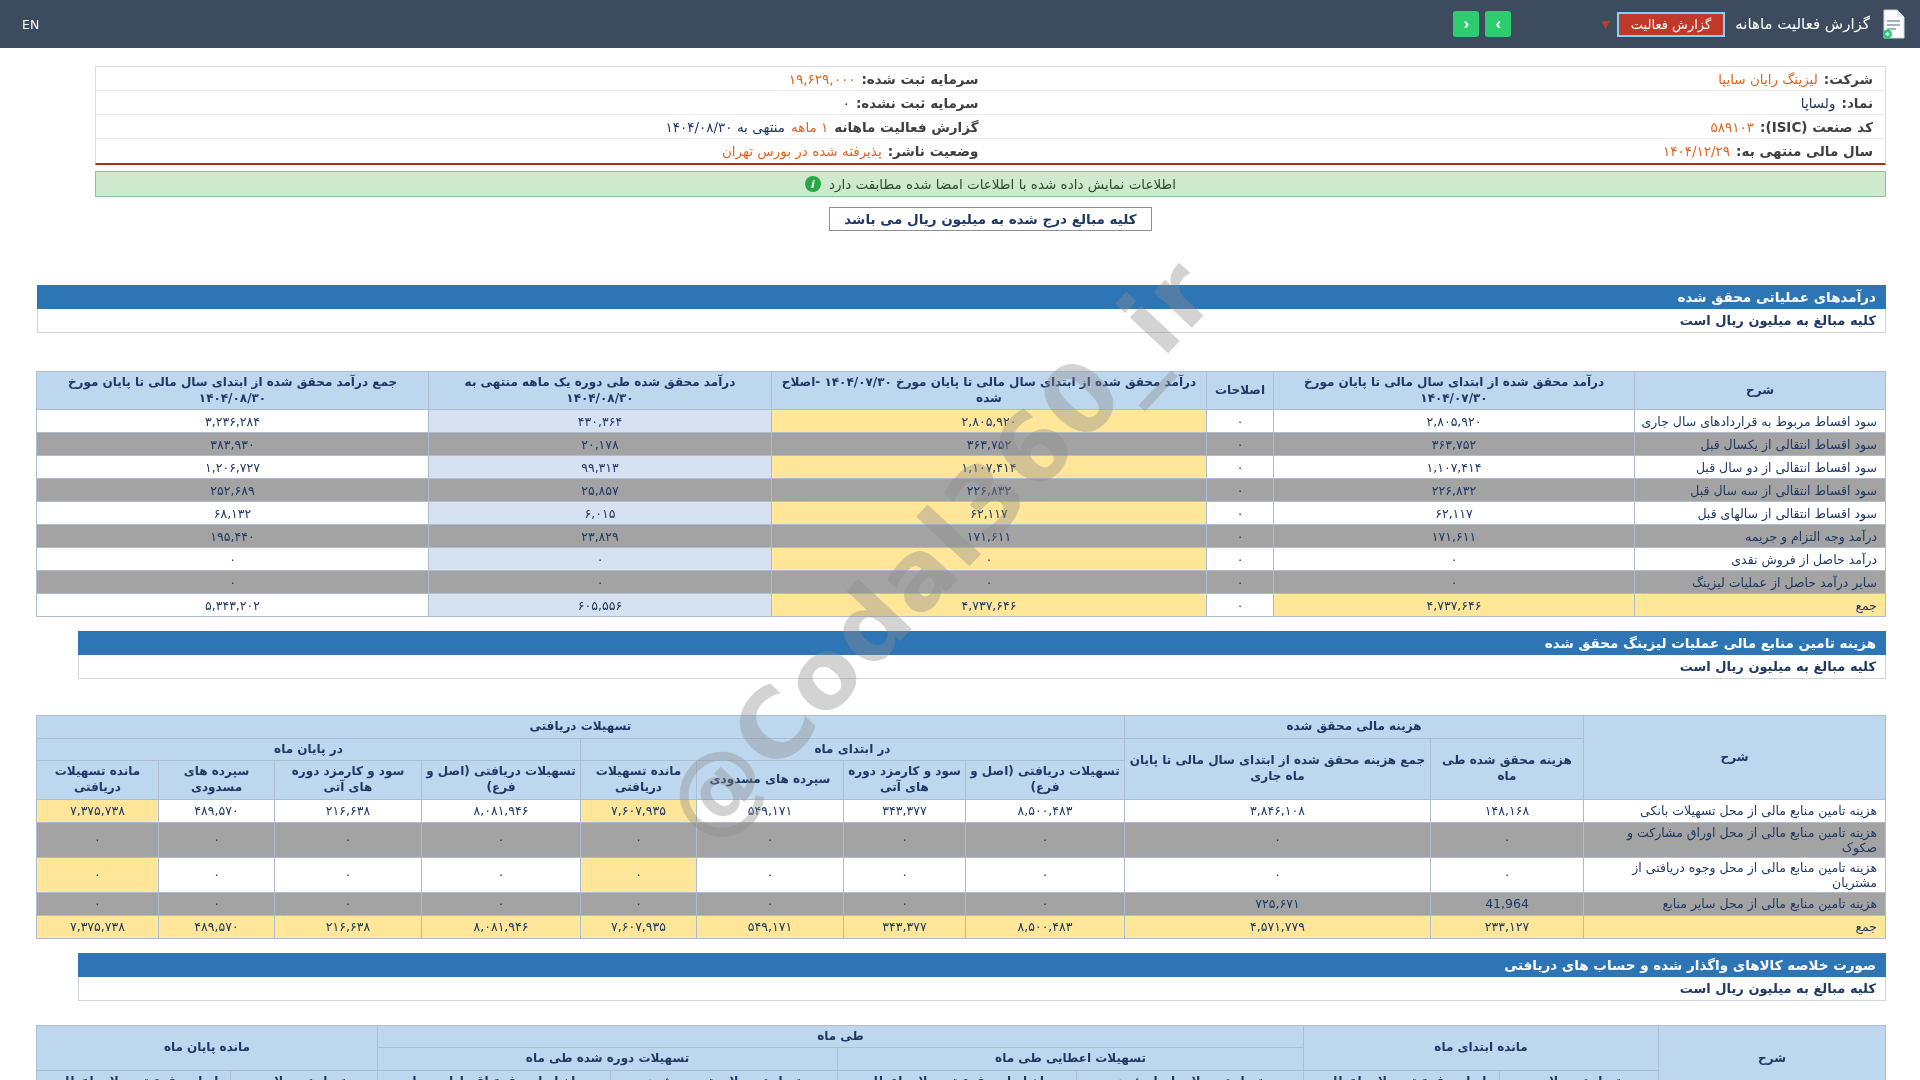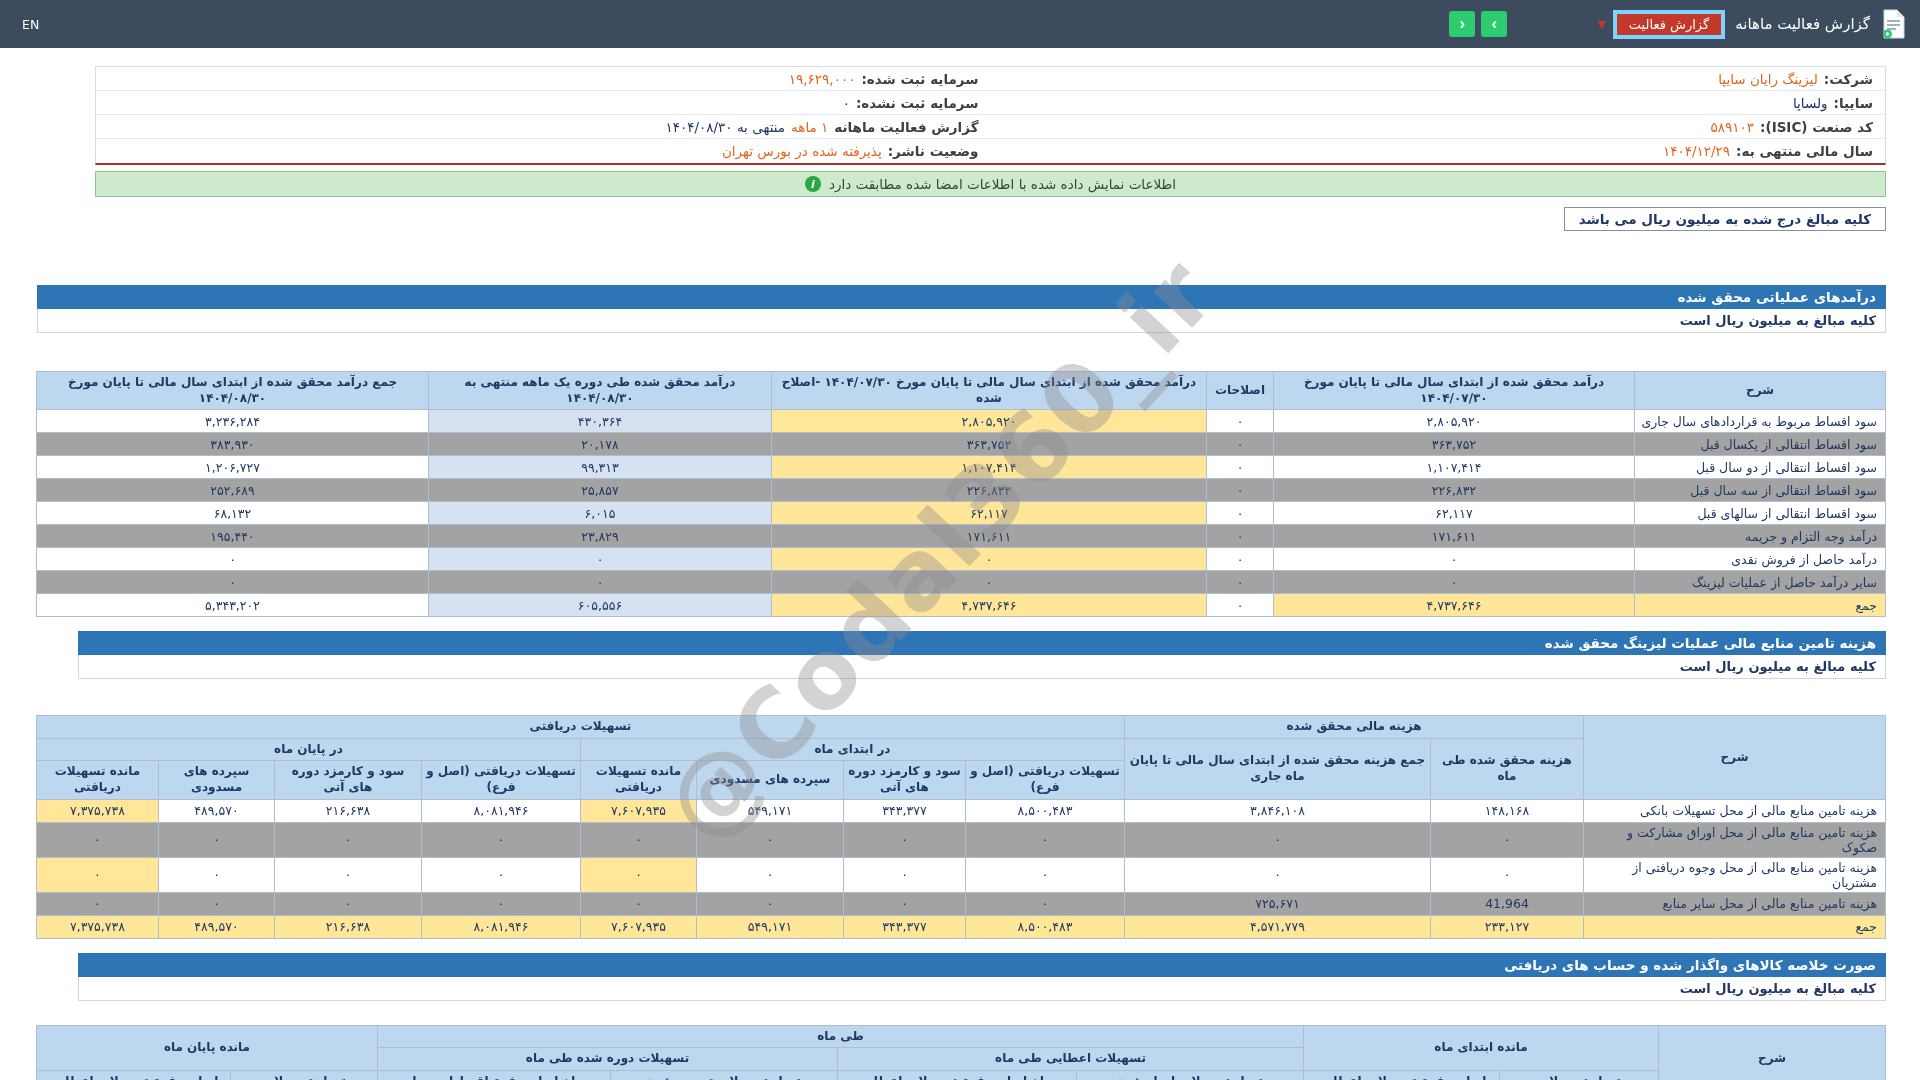--- a/index.html
+++ b/index.html
@@ -8,21 +8,21 @@
     direction:rtl;
     font-family:"DejaVu Sans","Liberation Sans",sans-serif;
     background:#ffffff; color:#1f3864; position:relative;
   }
 
   
   .topbar { height:48px; background:#3c4b5d; display:flex; align-items:center; padding:0 14px; gap:10px; }
   .doc-icon { width:26px; height:30px; display:flex; align-items:center; cursor:pointer; }
   .topbar-title { color:#ffffff; font-size:15px; }
   .report-select { display:flex; align-items:center; gap:7px; margin-left:80px; cursor:pointer; }
-  .report-label { background:#c0392b; color:#fff; border:4px solid #7dd3fc; padding:3px 12px; font-size:13px; }
+  .report-label { background:#c0392b; color:#fff; border:2px solid #7dd3fc; padding:3px 12px; font-size:13px; }
   .caret { color:#c0392b; font-size:11px; }
   .nav-btns { display:flex; gap:6px; }
   .nav-btn { width:26px; height:26px; background:#2ecc71; border:none; border-radius:3px;
              color:#fff; font-size:17px; font-weight:bold; line-height:24px; cursor:pointer; }
   .spacer { flex:1; }
   .lang { color:#ffffff; font-size:12.5px; cursor:pointer; padding:0 8px; }
 
   
   .info { margin:18px 34px 0 95px; border:1px solid #d8dde3; border-bottom:2px solid #b02d23; background:#fff; }
   .info-row { display:flex; border-bottom:1px solid #e8ecef; min-height:24px; align-items:center; }
@@ -35,21 +35,21 @@
 
   
   .banner { margin:6px 34px 0 95px; height:26px; background:#cfe9cf; border:1px solid #8cc58c;
             display:flex; align-items:center; justify-content:center; gap:8px;
             font-size:13.5px; color:#2d4a34; }
   .info-icon { width:16px; height:16px; border-radius:50%; background:#27a844; color:#fff;
                font-size:11px; font-weight:bold; font-style:italic;
                display:flex; align-items:center; justify-content:center; flex:0 0 16px; }
 
   
-  .amounts-wrap { margin:10px 34px 0 95px; text-align:right; }
+  .amounts-wrap { margin:10px 34px 0 95px; text-align:center; }
   .amounts-note { display:inline-block; border:1px solid #8a9097; background:#fff;
                   padding:3px 14px; font-weight:bold; font-size:13.5px; color:#1f3864; }
 
   
   .sect { margin:0 34px 0 37px; }
   .section-bar { height:24px; background:#2e75b6; color:#fff; font-weight:bold; font-size:13.5px;
                  display:flex; align-items:center; padding:0 10px; }
   .section-note { height:24px; border:1px solid #d0d5da; border-top:none; background:#fff;
                   display:flex; align-items:center; padding:0 9px;
                   font-weight:bold; font-size:13px; color:#1f3864; }
@@ -117,21 +117,21 @@
       <span class="lbl">شرکت:</span>
       <span class="val orange">لیزینگ رایان سایپا</span>
     </div>
     <div class="info-cell">
       <span class="lbl">سرمایه ثبت شده:</span>
       <span class="val orange num">۱۹,۶۲۹,۰۰۰</span>
     </div>
   </div>
   <div class="info-row">
     <div class="info-cell">
-      <span class="lbl">سایپا:</span>
+      <span class="lbl">نماد:</span>
       <span class="val dark">ولساپا</span>
     </div>
     <div class="info-cell">
       <span class="lbl">سرمایه ثبت نشده:</span>
       <span class="val dark num">۰</span>
     </div>
   </div>
   <div class="info-row">
     <div class="info-cell">
       <span class="lbl">کد صنعت (ISIC):</span>

